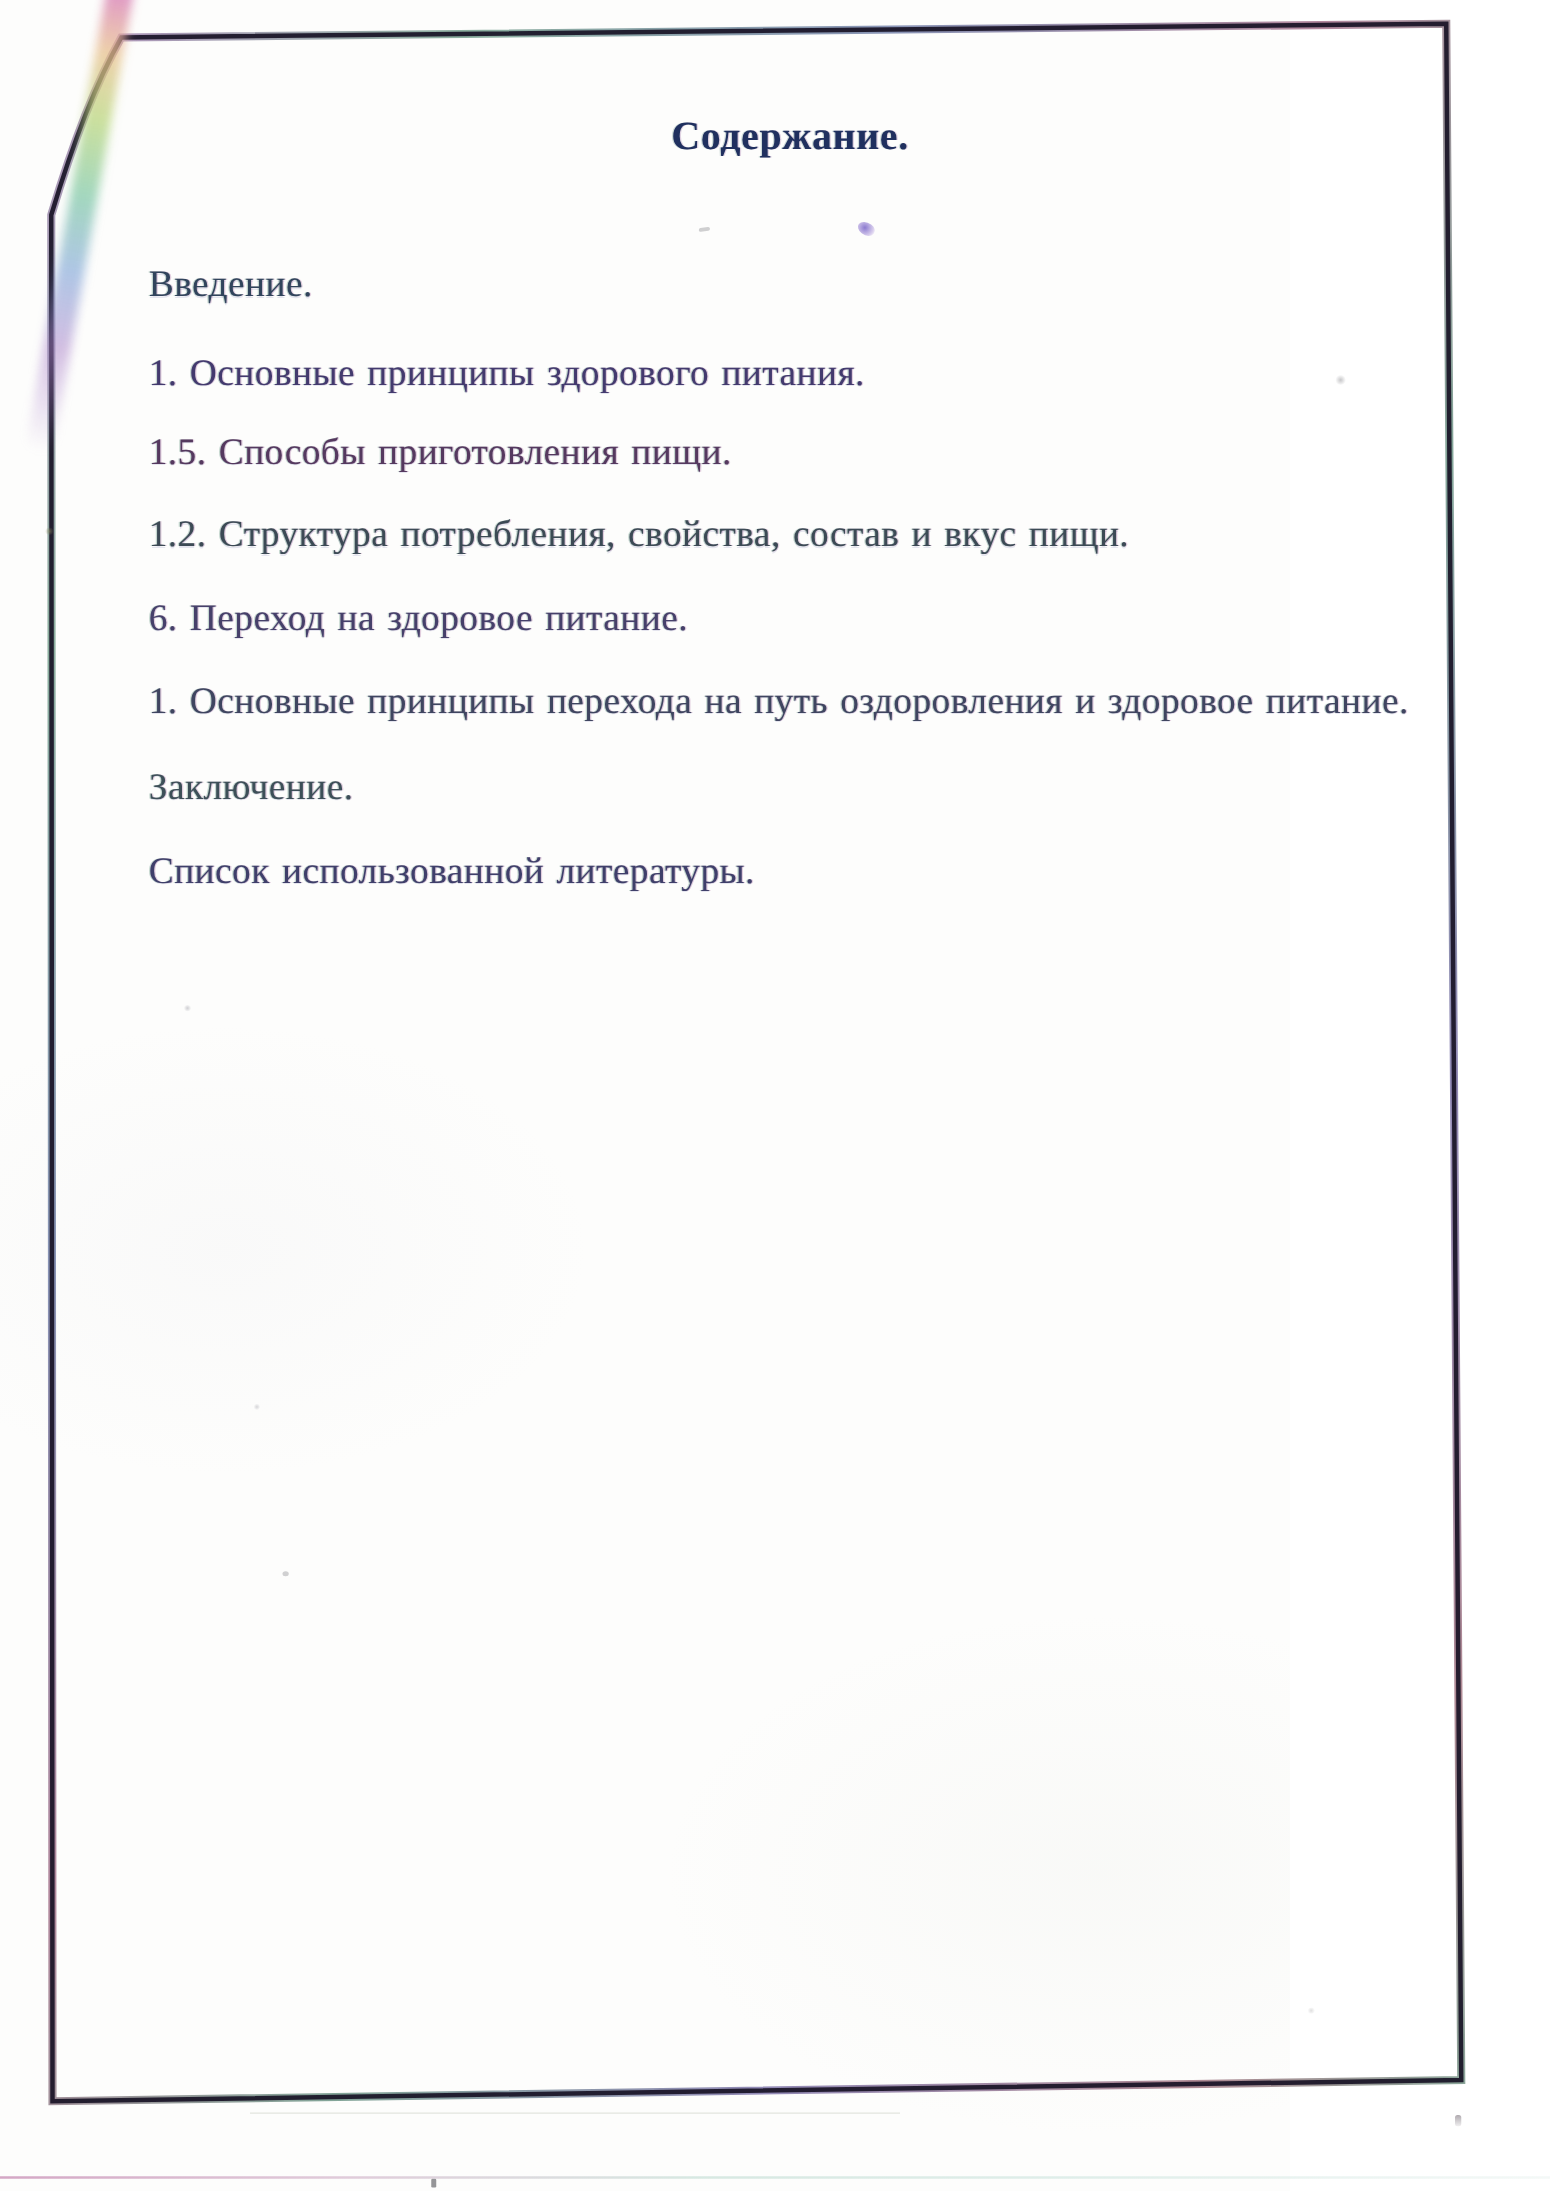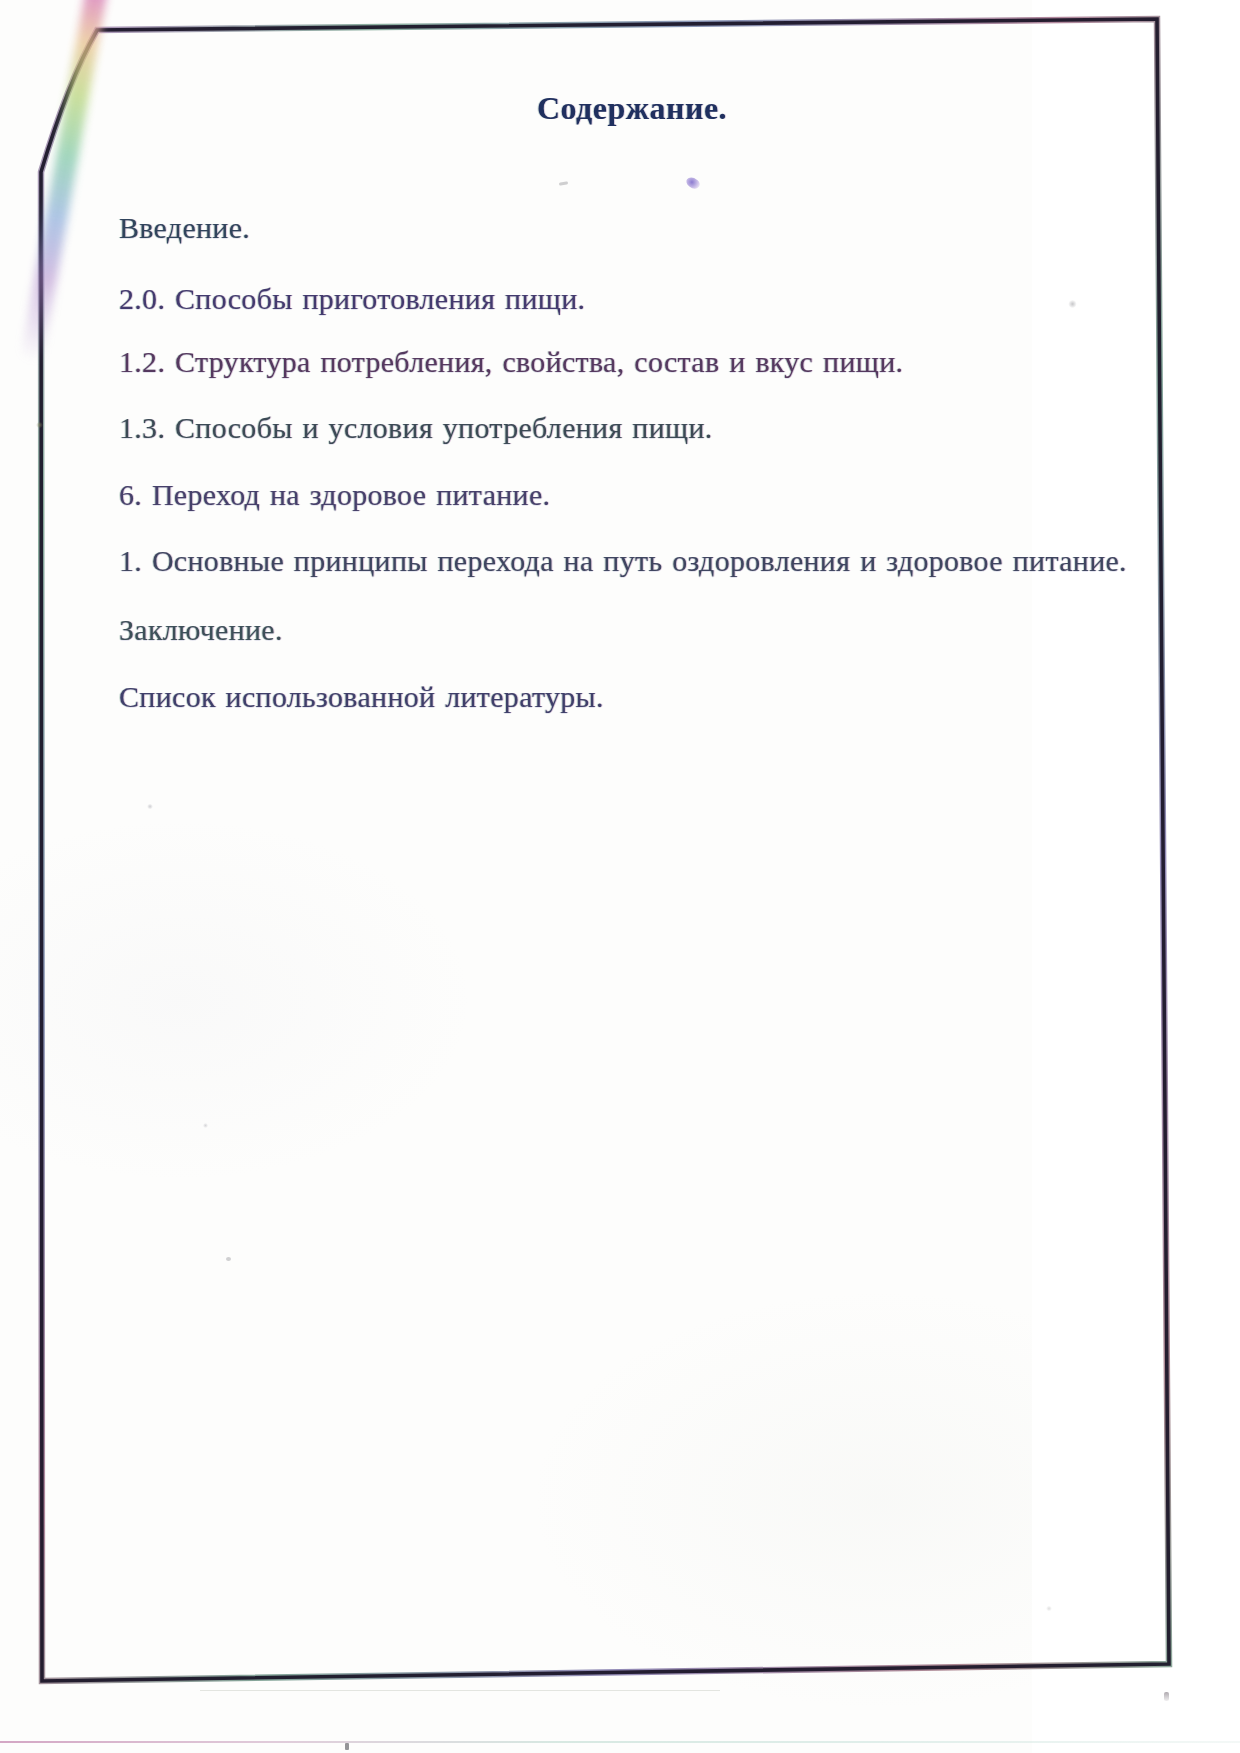--- a/index.html
+++ b/index.html
@@ -116,23 +116,23 @@
     <path d="M1157,19 L97,30 Q68,82 41,172 L42,1681 L1169,1664 Z" fill="none" stroke="url(#shimmer)" stroke-width="6.5" opacity="0.55"></path>
     <path d="M1157,19 L97,30 Q68,82 41,172 L42,1681 L1169,1664 Z" fill="none" stroke="#191326" stroke-width="3.6" opacity="0.92"></path>
   </svg>
 
   <div class="fold-streak"></div>
 
   <h1 class="title">Содержание.</h1>
 
   <div class="toc">
     <p class="toc-item">Введение.</p>
-    <p class="toc-item">2.0. Способы приготовления пищи.</p>
+    <p class="toc-item">1. Основные принципы здорового питания.</p>
+    <p class="toc-item">1.5. Способы приготовления пищи.</p>
     <p class="toc-item">1.2. Структура потребления, свойства, состав и вкус пищи.</p>
-    <p class="toc-item">1.3. Способы и условия употребления пищи.</p>
     <p class="toc-item">6. Переход на здоровое питание.</p>
     <p class="toc-item">1. Основные принципы перехода на путь оздоровления и здоровое питание.</p>
     <p class="toc-item">Заключение.</p>
     <p class="toc-item">Список использованной литературы.</p>
   </div>
 
   <div class="speck speck-comma"></div>
   <div class="speck speck-dash"></div>
   <div class="speck speck-x"></div>
   <div class="speck speck-olive"></div>

